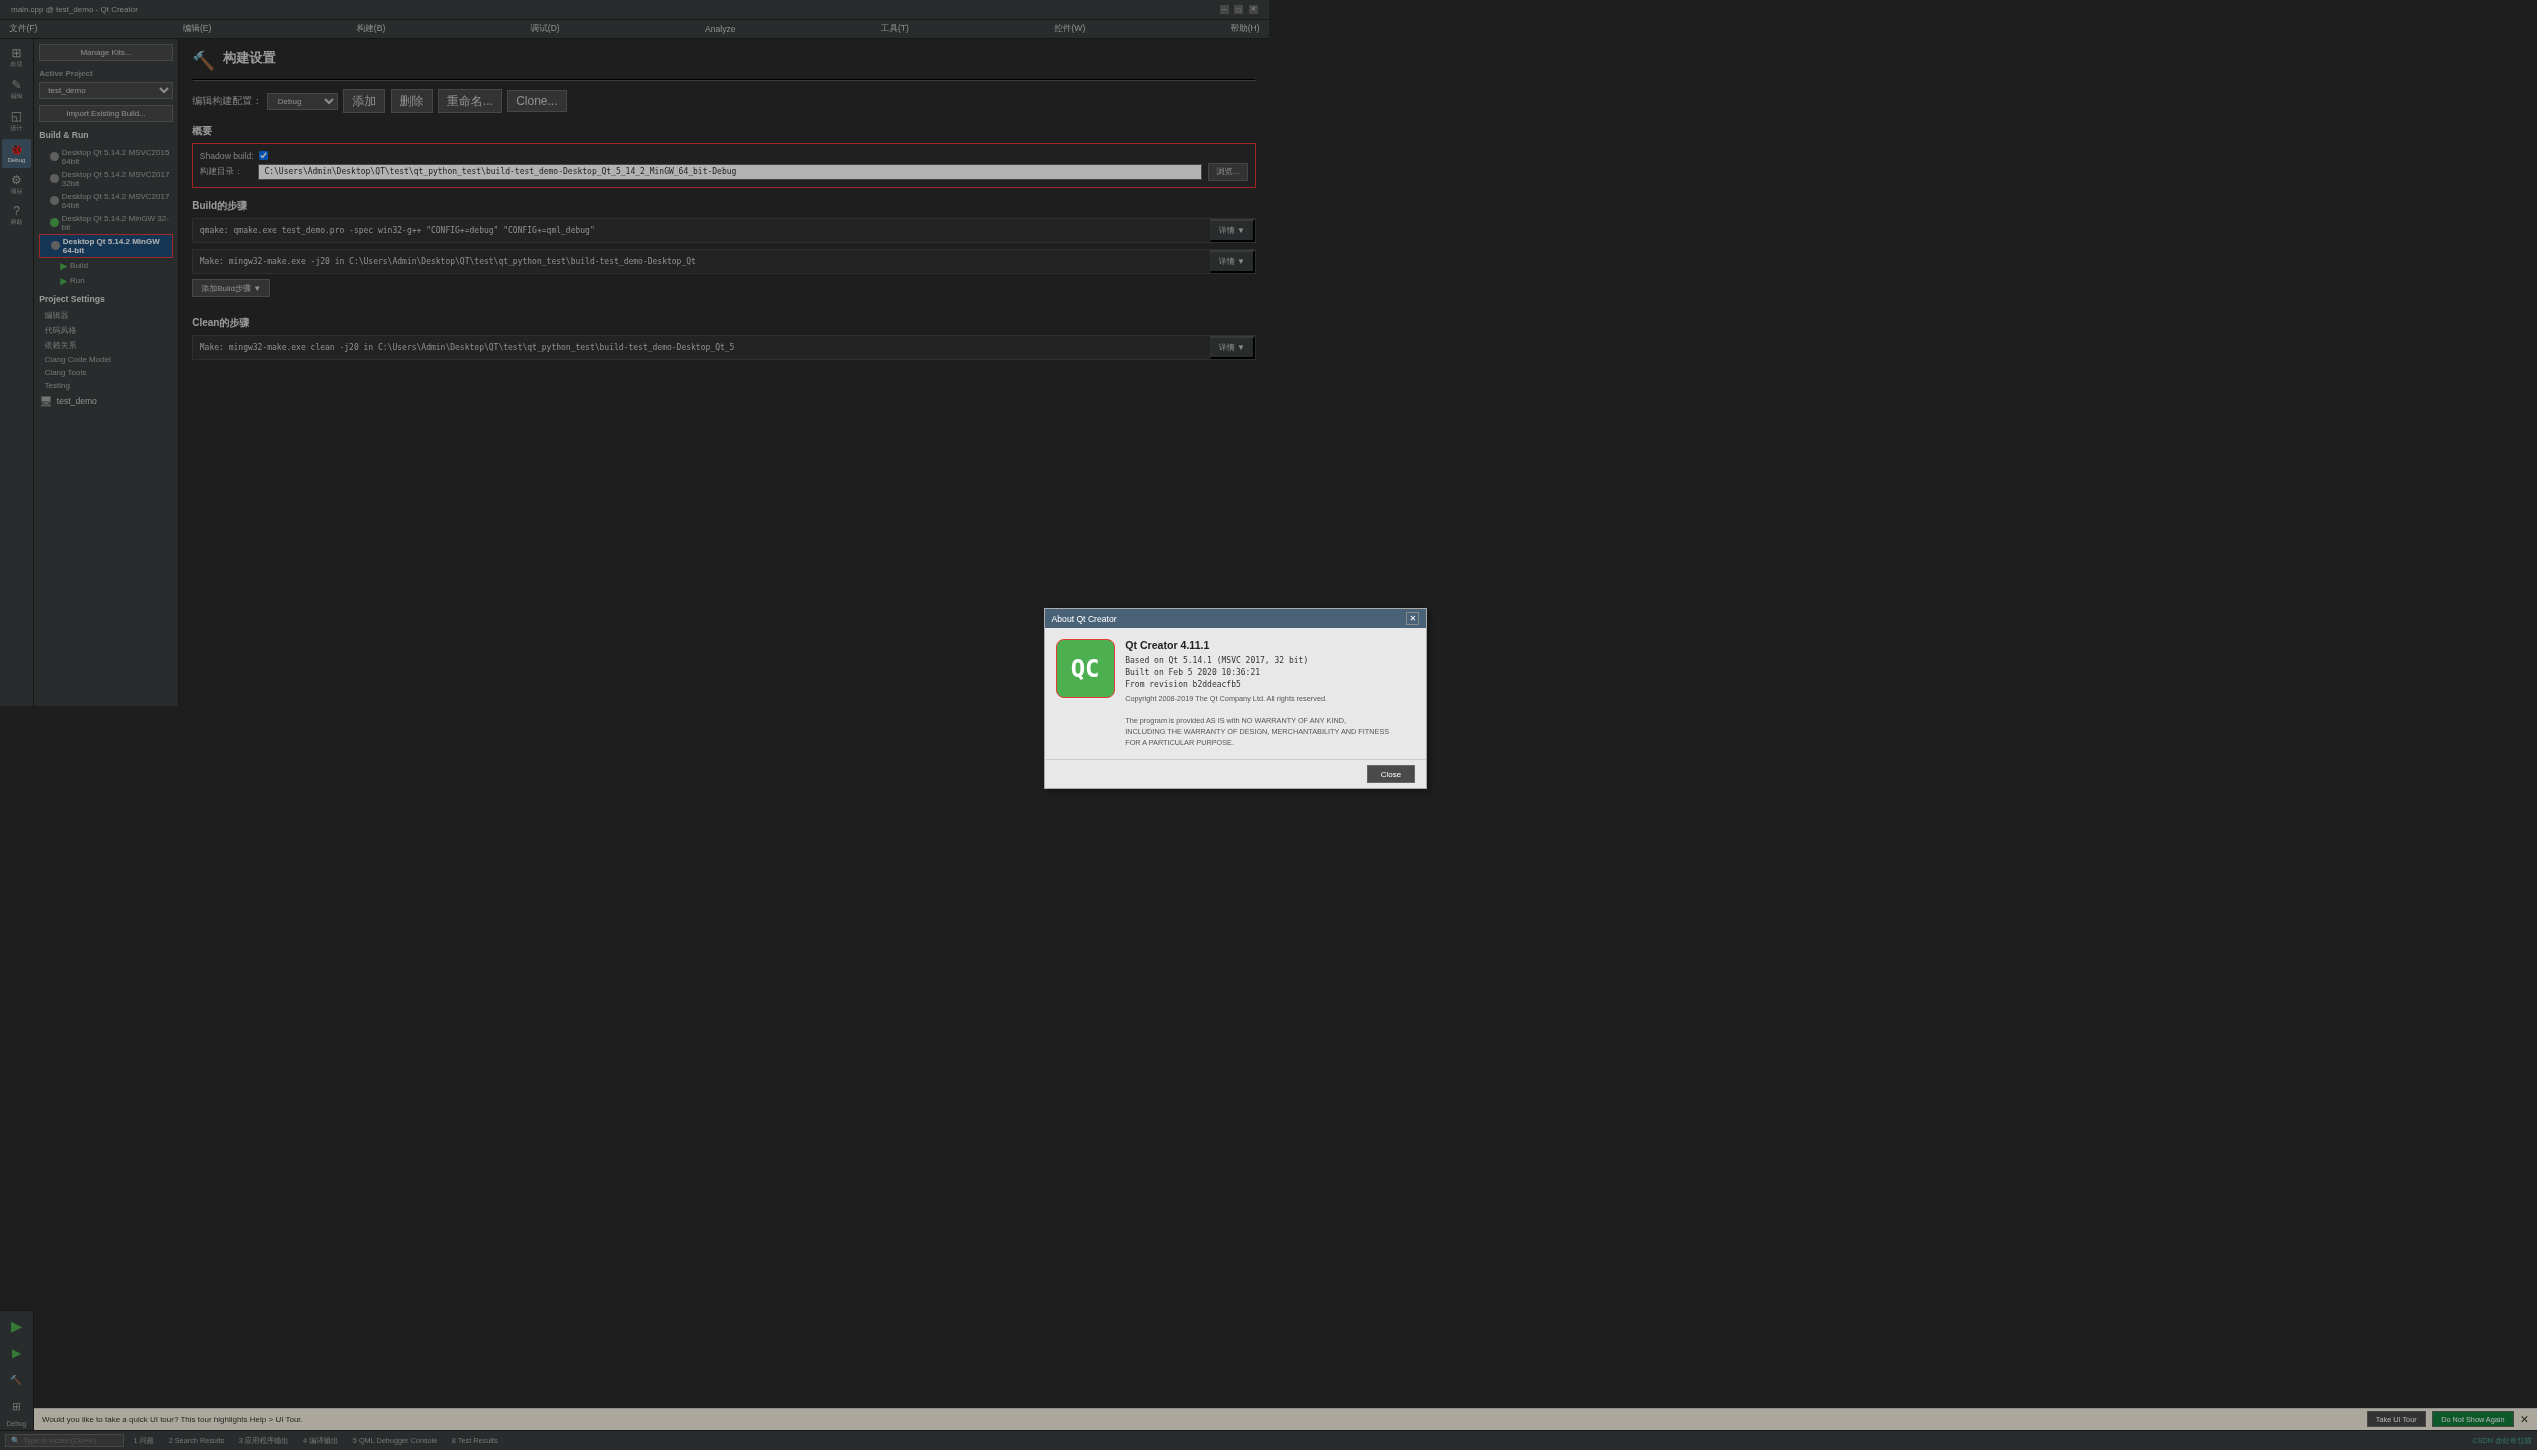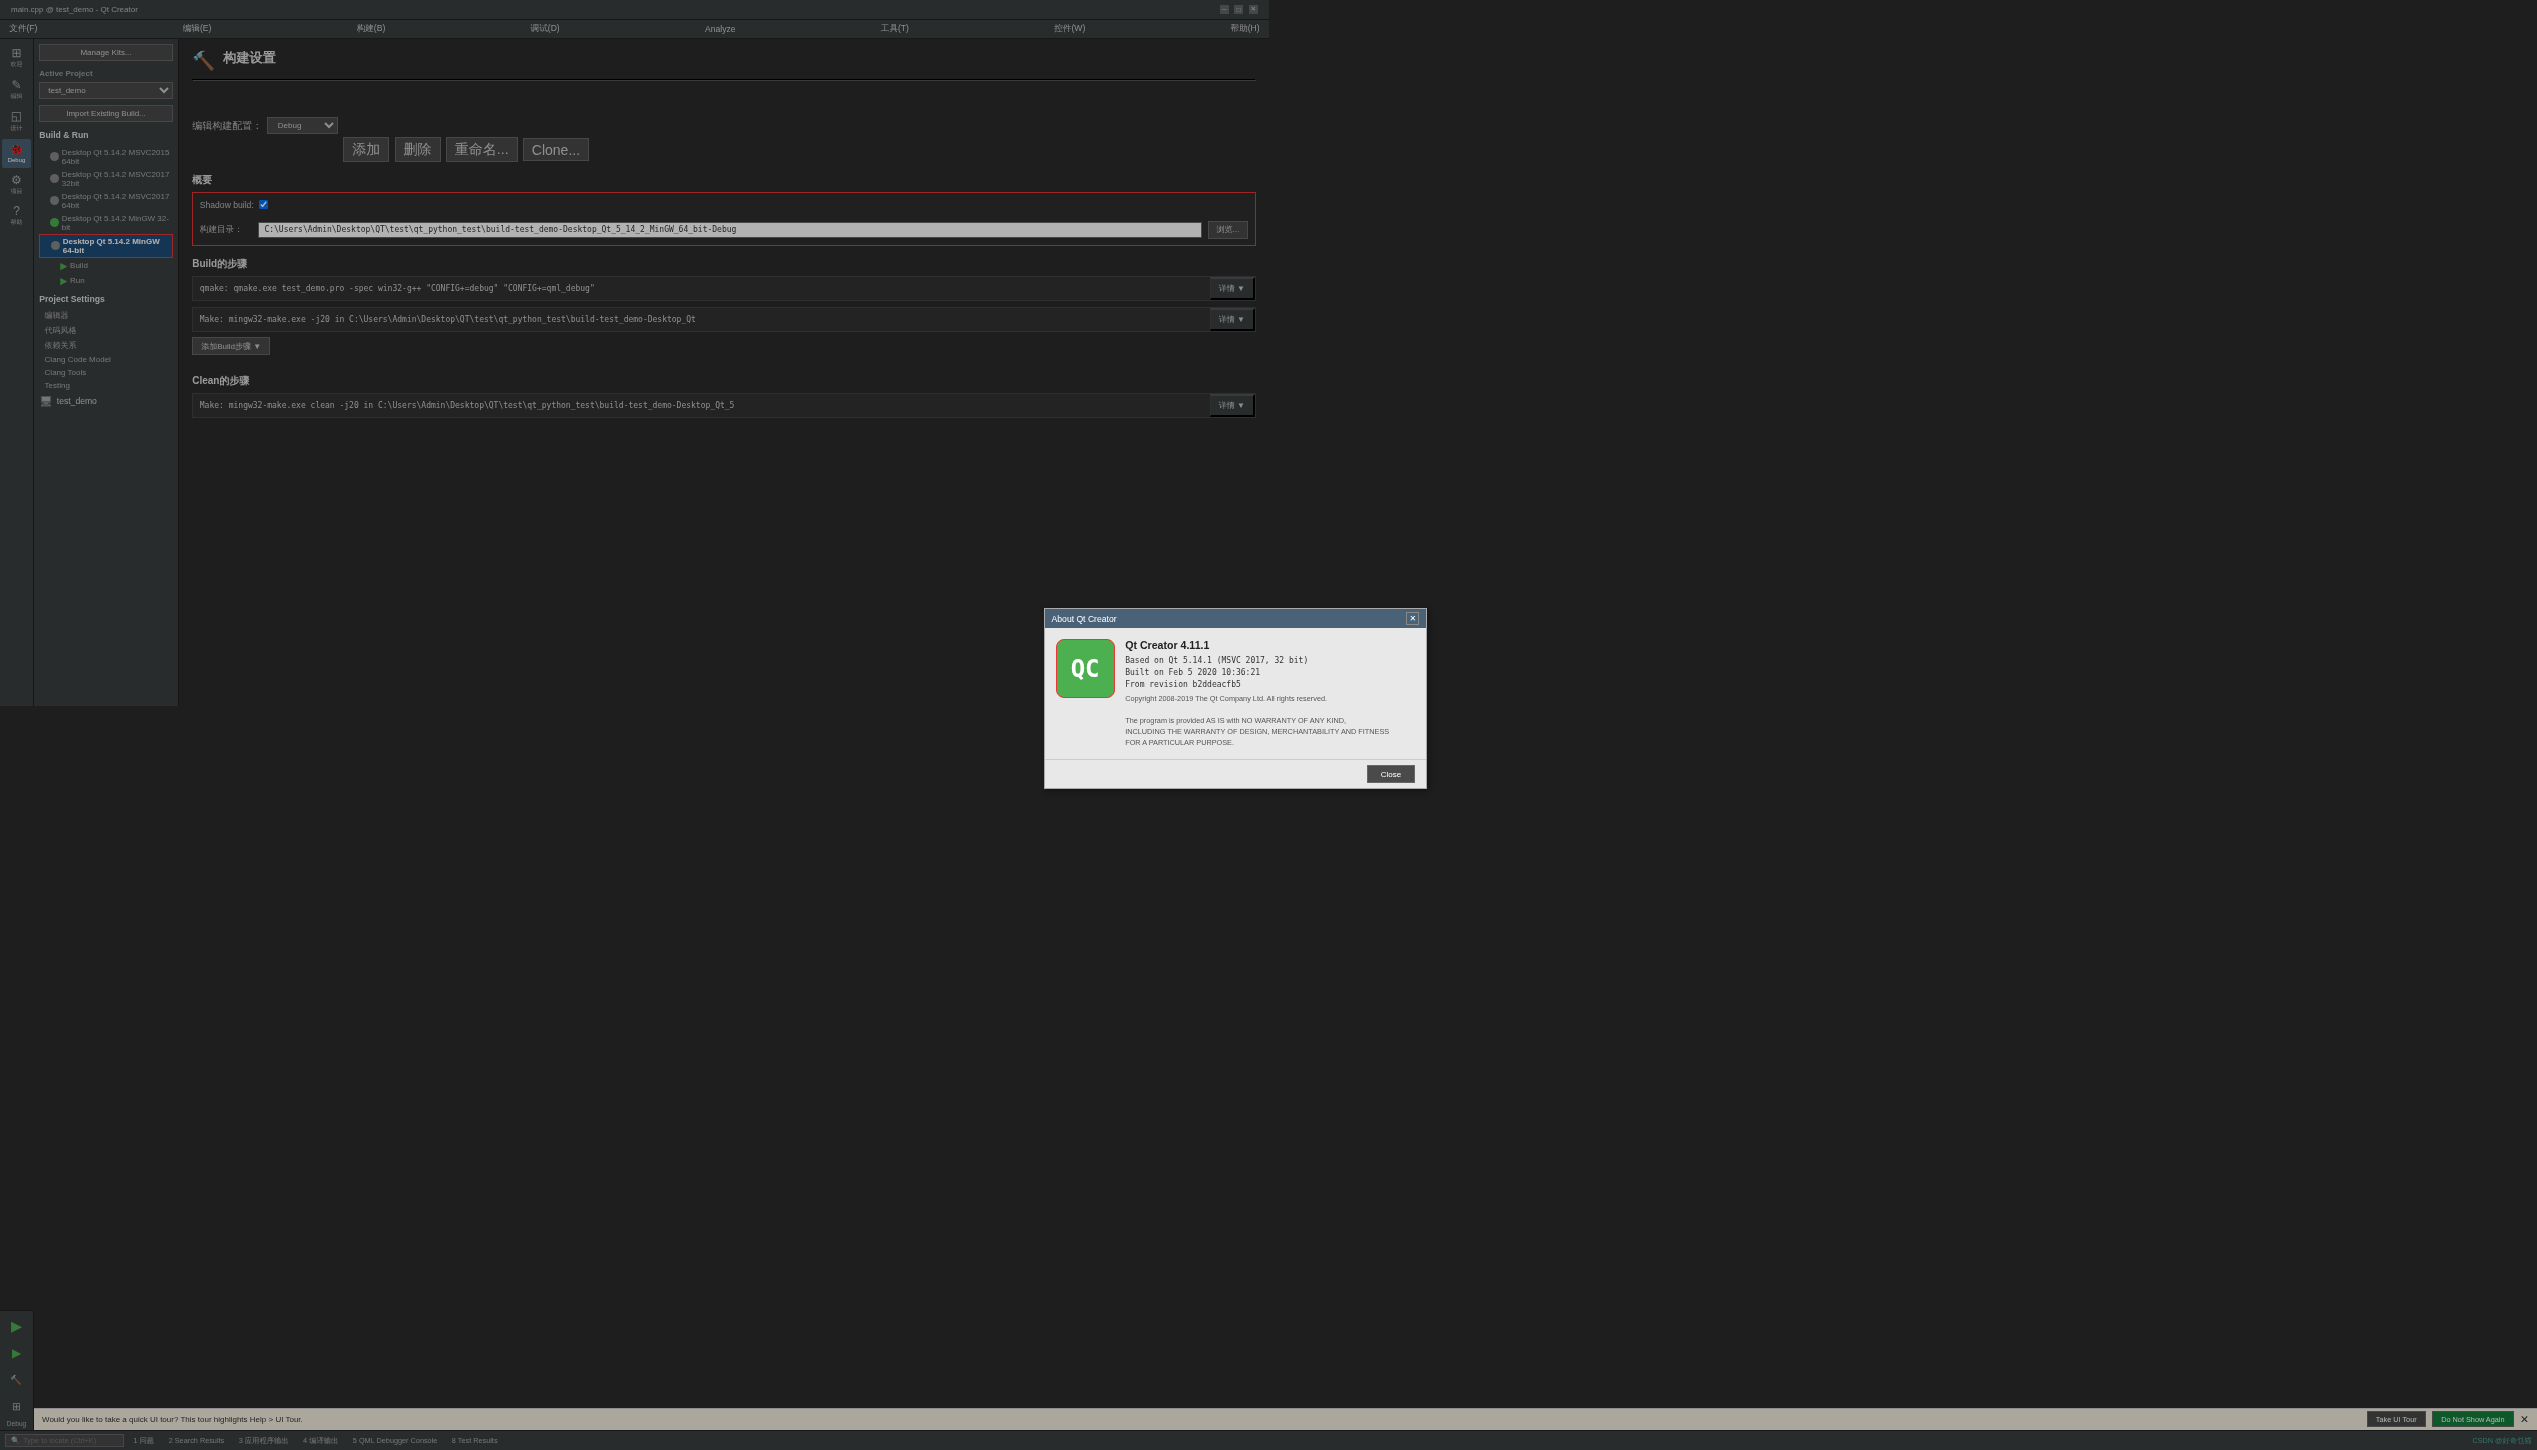--- a/index.html
+++ b/index.html
@@ -208,23 +208,22 @@
       padding: 2px 13.2px 2px 5.3px;
       font-size: 8px;
       cursor: pointer;
       min-width: 53px;
     }
     .config-btn {
       background: #4a4a4a;
       border: 0.7px solid #666;
       color: #ccc;
       padding: 2.6px 8px;
-      font-size: 14px;
-      cursor: pointer;
-      margin-top: 48px;
+      font-size: 12px;
+      cursor: pointer;
     }
 
     .section-header {
       font-size: 10px;
       font-weight: bold;
       color: #ddd;
       margin: 10.6px 0 5.3px 0;
     }
 
     
@@ -232,21 +231,21 @@
       border: 1.3px solid #e53935;
       padding: 6.6px;
       background: #2f2f2f;
       margin-bottom: 8px;
     }
 
     .shadow-build-row {
       display: flex;
       align-items: center;
       gap: 5.3px;
-      margin-bottom: 11px;
+      margin-bottom: 2px;
     }
     .field-label { font-size: 8.6px; color: #bbb; min-width: 53px; }
     .checkbox-input { width: 9.3px; height: 9.3px; cursor: pointer; }
 
     .build-dir-row {
       display: flex;
       align-items: center;
       gap: 5.3px;
     }
     .build-dir-input {

